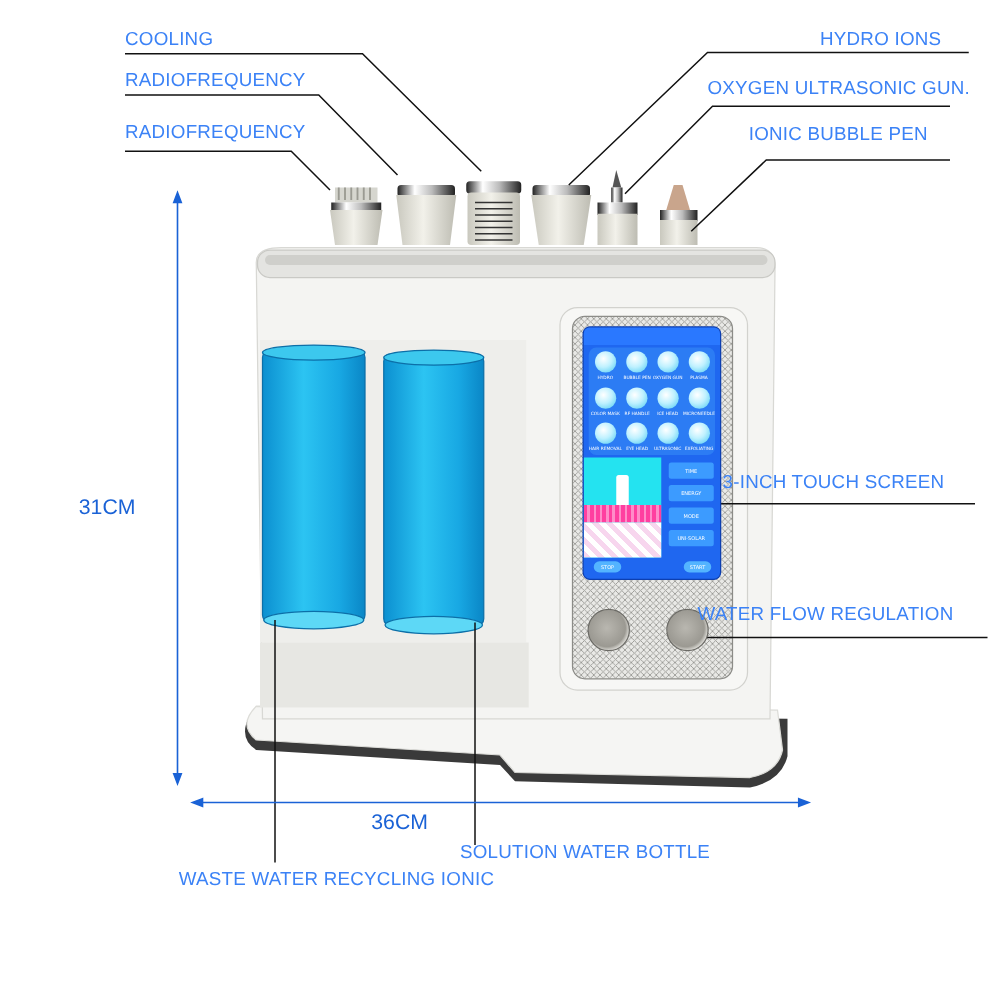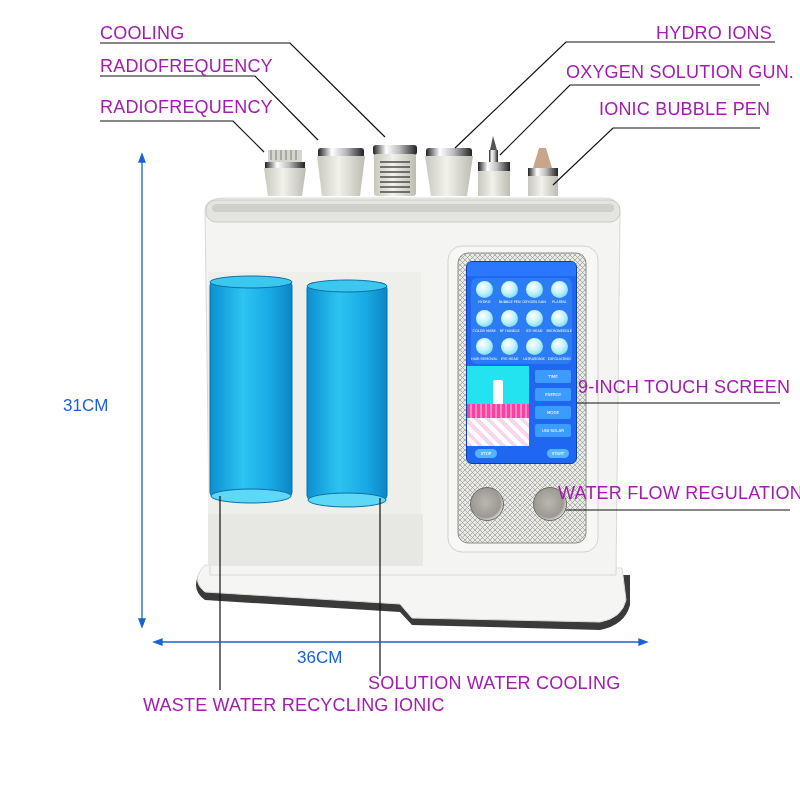--- a/index.html
+++ b/index.html
@@ -1,17 +1,17 @@
 <!DOCTYPE html>
 <html><head>
 <meta charset="utf-8">
 <style>
   html, body { margin:0; padding:0; background:#ffffff; }
   body { width:800px; height:800px; position:relative; overflow:hidden; font-family:"Liberation Sans", sans-serif; }
-  .lbl { position:absolute; color:#a21caf; font-size:18px; letter-spacing:0.2px; white-space:nowrap; line-height:1; }
+  .lbl { position:absolute; color:#3b82f6; font-size:15px; letter-spacing:0.2px; white-space:nowrap; line-height:1; }
   .dim { position:absolute; color:#1a62d6; font-size:17px; white-space:nowrap; line-height:1; }
   svg.overlay { position:absolute; left:0; top:0; }
   .screen { position:absolute; left:466px; top:261px; width:109px; height:201px; background:#1f67f0; border-radius:6px; overflow:hidden; border:1px solid #0d3fb0; }
   .screen .topbar { height:14px; background:#2a78ff; }
   .grid { position:absolute; left:4px; top:16px; width:101px; height:86px; background:#2c7cf4; border-radius:6px; display:grid; grid-template-columns:repeat(4,1fr); grid-template-rows:repeat(3,1fr); }
   .cell { display:flex; flex-direction:column; align-items:center; justify-content:flex-start; padding-top:3px; }
   .bubble { width:17px; height:17px; border-radius:50%; background:radial-gradient(circle at 40% 35%, #ffffff 0%, #bff1ff 45%, #48c9f2 100%); }
   .cell-lbl { font-size:3.5px; color:#fff; margin-top:2px; white-space:nowrap; font-family:"DejaVu Sans", sans-serif; }
   .preview { position:absolute; left:0; top:104px; width:62px; height:80px; background:#24e3f0; }
   .skin1 { position:absolute; left:0; top:142px; width:62px; height:14px; background:repeating-linear-gradient(90deg,#ff3fa0 0 3px,#ff8cc8 3px 5px); }
@@ -203,22 +203,22 @@
 </div>
 
 <div class="knob" style="left:470px;top:487px"></div>
 <div class="knob" style="left:533px;top:487px"></div>
 
 <div class="lbl" style="left:100px;top:24px">COOLING</div>
 <div class="lbl" style="left:100px;top:57px">RADIOFREQUENCY</div>
 <div class="lbl" style="left:100px;top:98px">RADIOFREQUENCY</div>
 
 <div class="lbl" style="left:656px;top:24px">HYDRO IONS</div>
-<div class="lbl" style="left:566px;top:63px">OXYGEN SOLUTION GUN.</div>
+<div class="lbl" style="left:566px;top:63px">OXYGEN ULTRASONIC GUN.</div>
 <div class="lbl" style="left:599px;top:100px">IONIC BUBBLE PEN</div>
-<div class="lbl" style="left:578px;top:378px">9-INCH TOUCH SCREEN</div>
+<div class="lbl" style="left:578px;top:378px">3-INCH TOUCH SCREEN</div>
 <div class="lbl" style="left:558px;top:484px">WATER FLOW REGULATION</div>
 
-<div class="lbl" style="left:368px;top:674px">SOLUTION WATER COOLING</div>
+<div class="lbl" style="left:368px;top:674px">SOLUTION WATER BOTTLE</div>
 <div class="lbl" style="left:143px;top:696px">WASTE WATER RECYCLING IONIC</div>
 
 <div class="dim" style="left:63px;top:397px">31CM</div>
 <div class="dim" style="left:297px;top:649px">36CM</div>
 
 </body></html>

